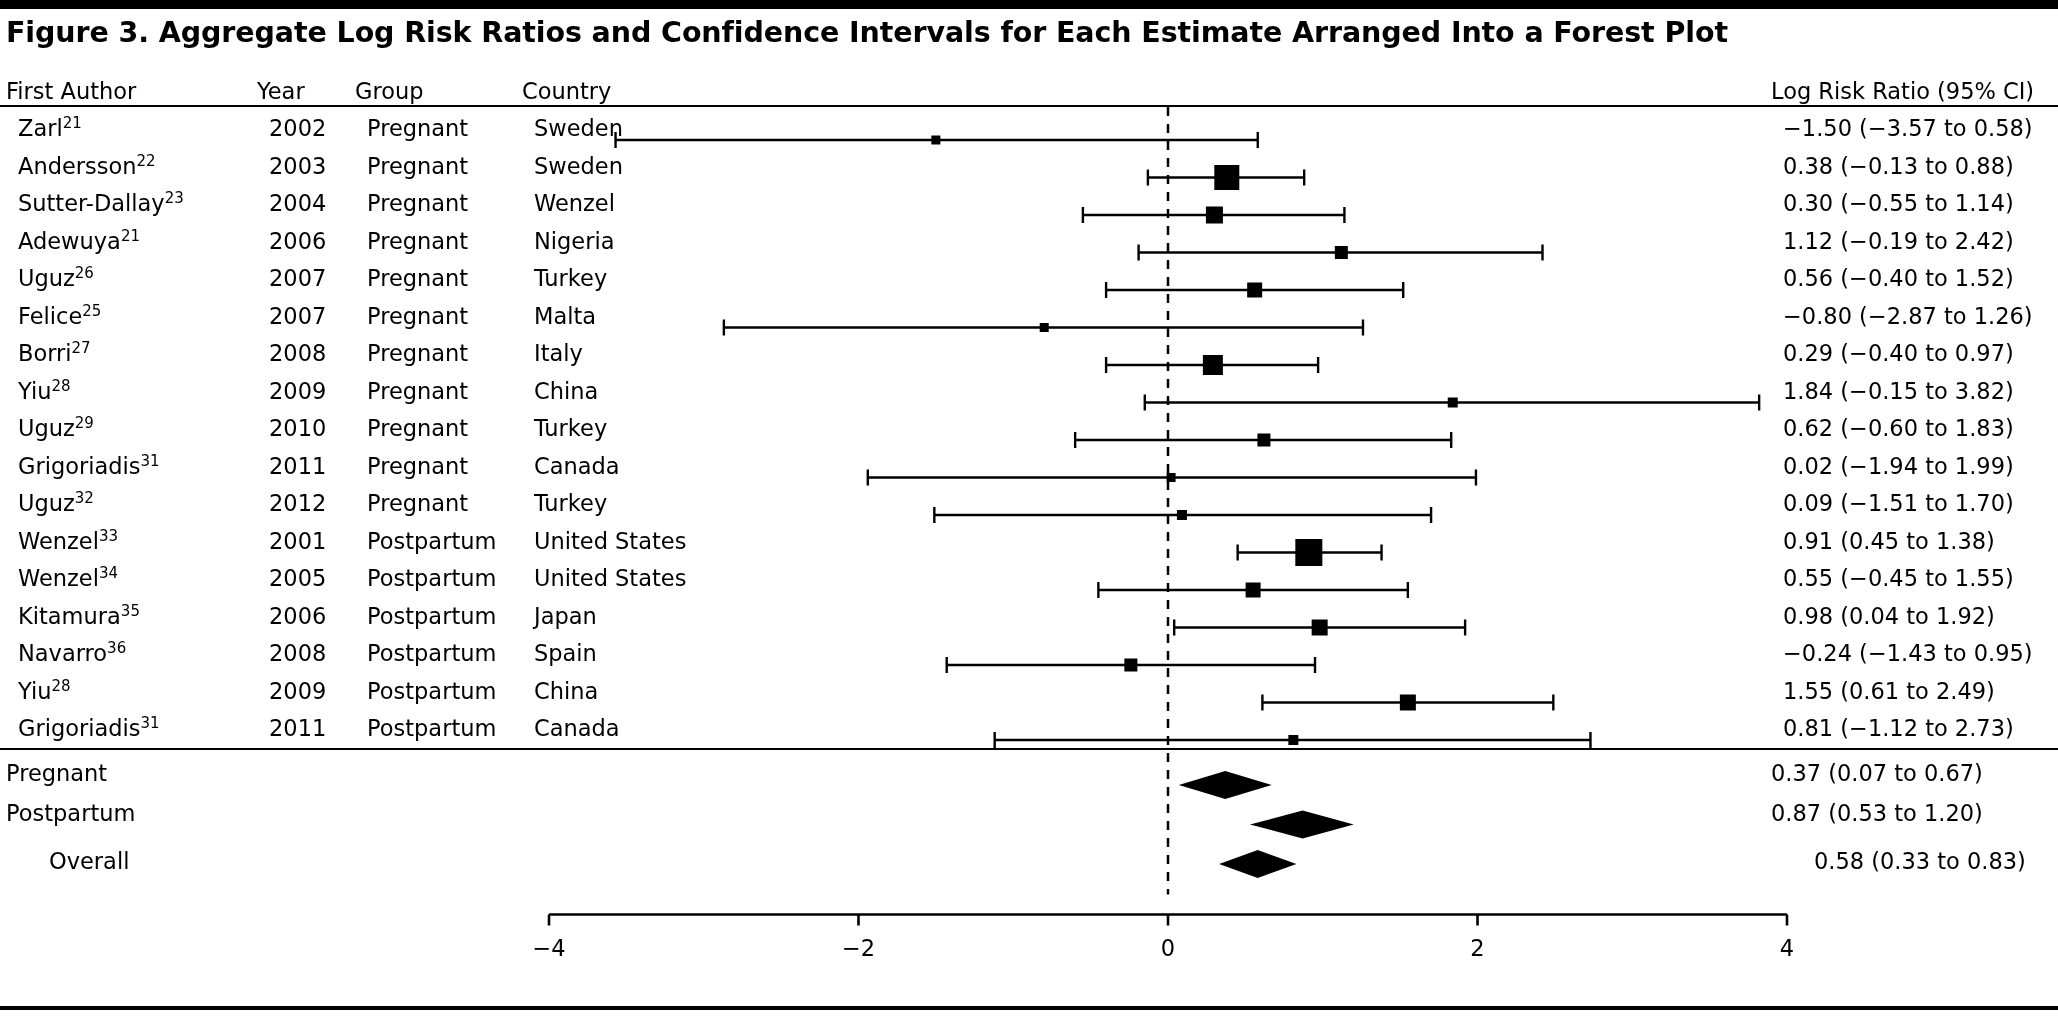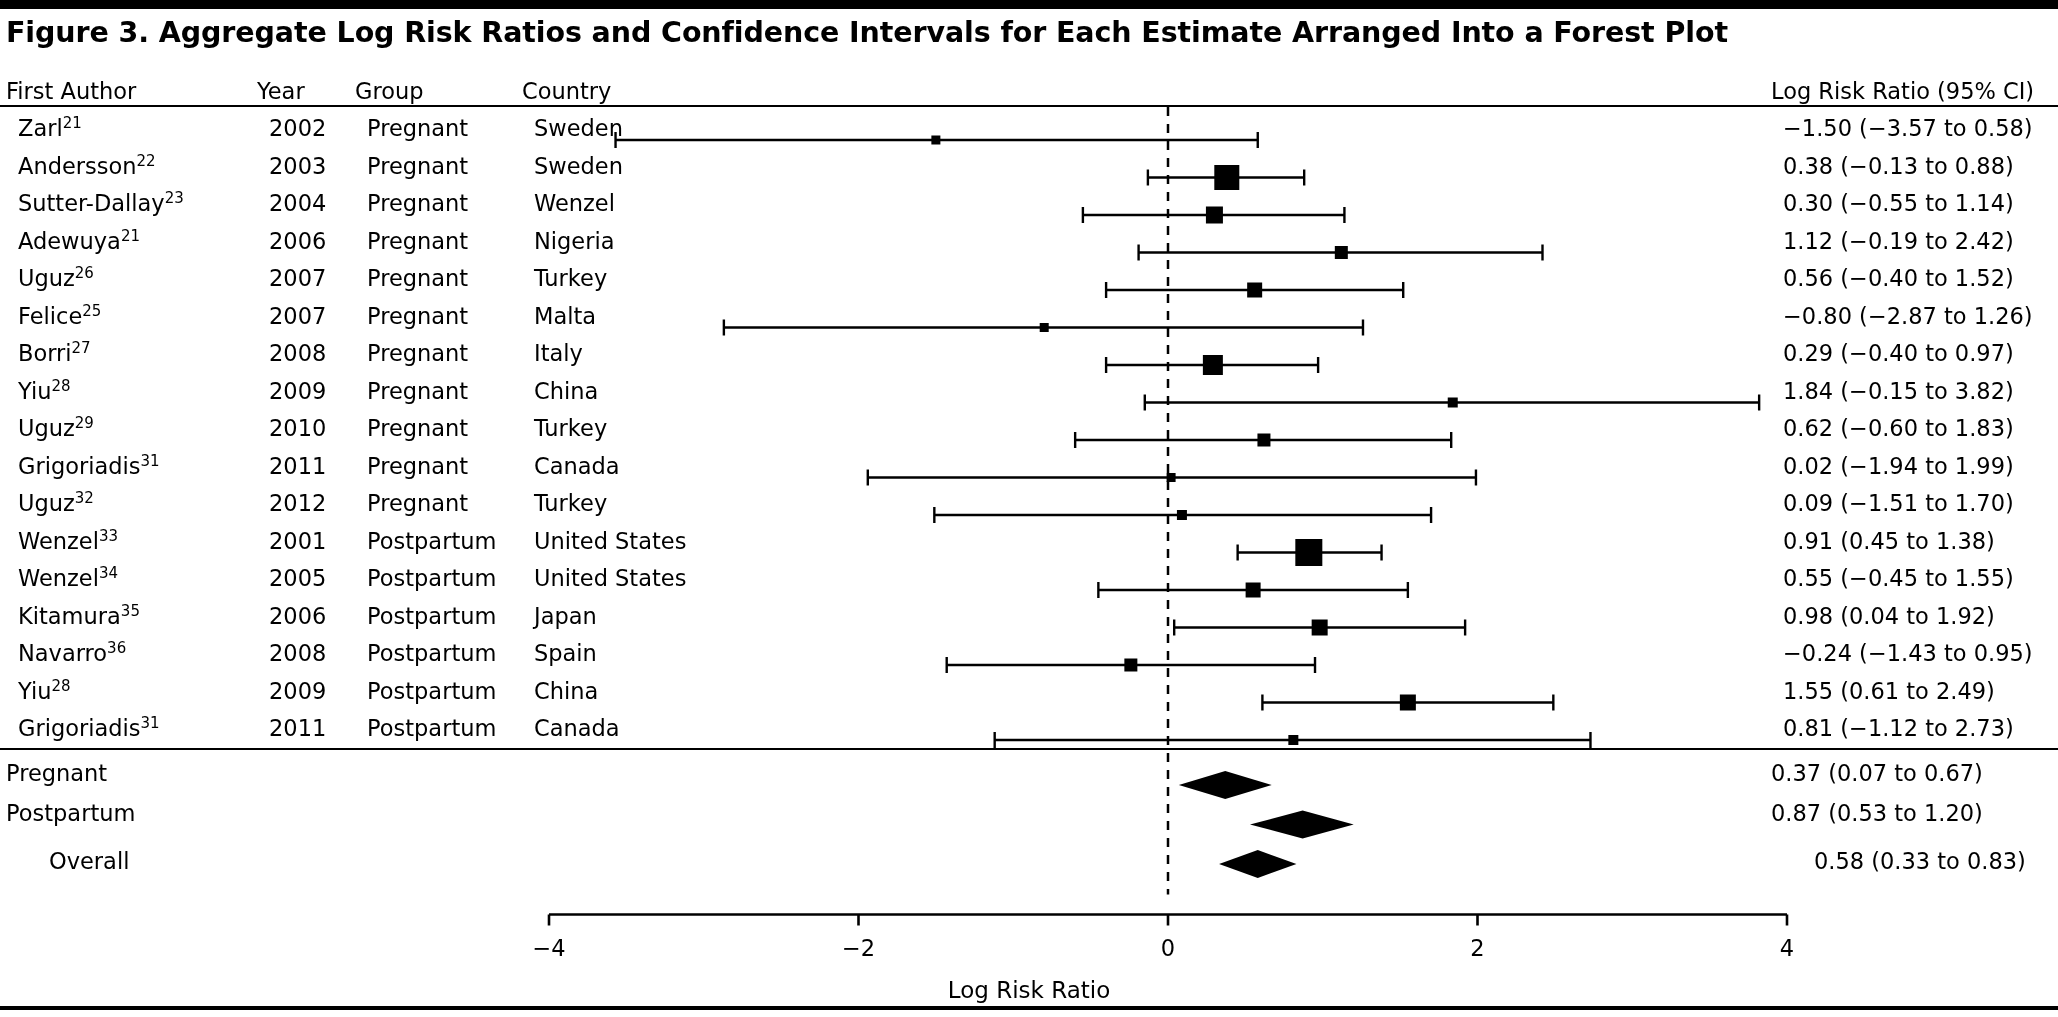--- a/index.html
+++ b/index.html
@@ -346,16 +346,15 @@
       <line x1="1787" y1="914.5" x2="1787" y2="925.5" stroke="#000" stroke-width="2.6"></line>
     </svg>
 
   <div id="ticks-container">
       <div class="tick-text" style="left: 549px; top: 934.5px;">−4</div>
       <div class="tick-text" style="left: 858.5px; top: 934.5px;">−2</div>
       <div class="tick-text" style="left: 1168px; top: 934.5px;">0</div>
       <div class="tick-text" style="left: 1477.5px; top: 934.5px;">2</div>
       <div class="tick-text" style="left: 1787px; top: 934.5px;">4</div>
     </div>
-  <div id="xaxis-title" style="top: 976.5px;">Log Risk Ratio</div>
 
   <div class="rule-bottom"></div>
 </div>
 
 </body></html>

